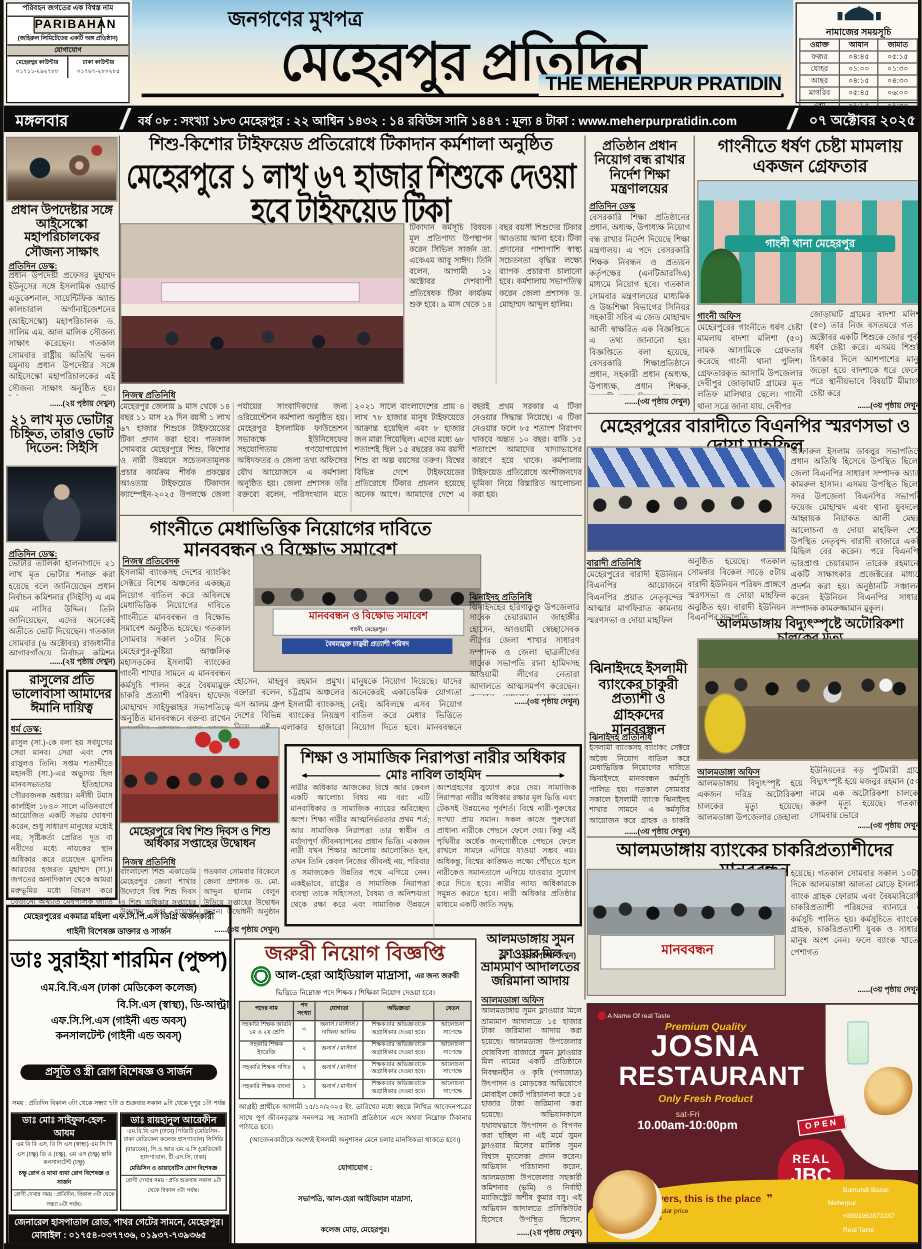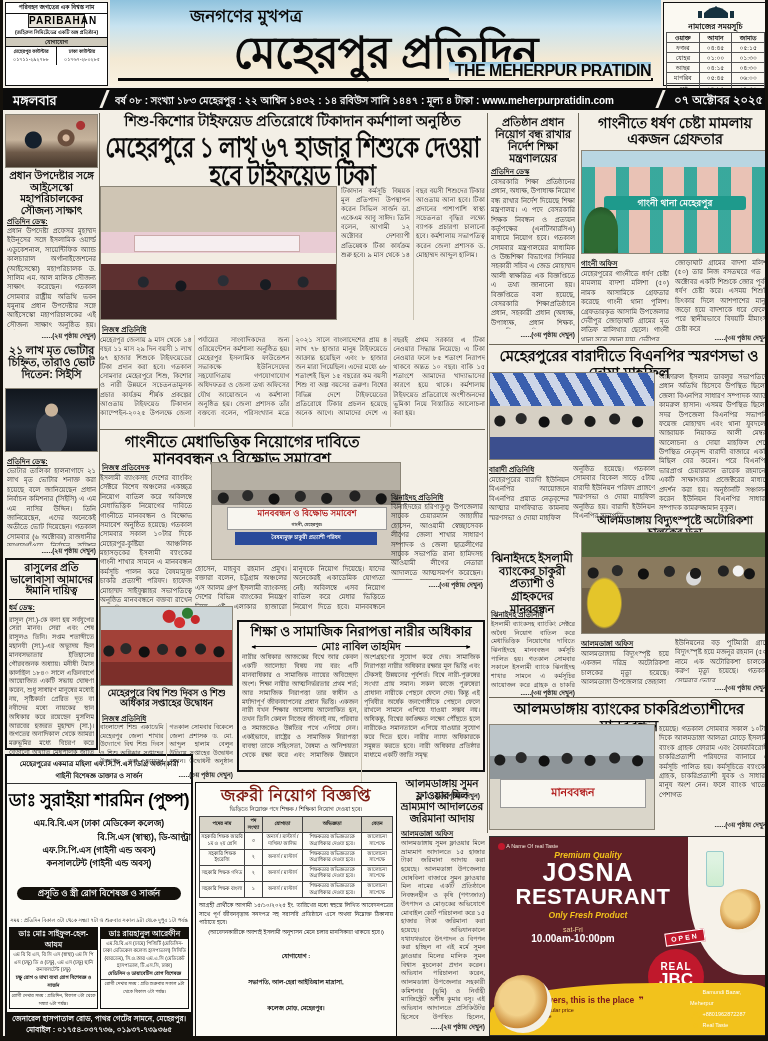--- a/index.html
+++ b/index.html
@@ -287,20 +287,25 @@
       <span style="flex:1;border-top:1.5px solid #111;position:relative;">
           <span style="position:absolute;right:-2px;top:-4px;font-size:7px;">►</span>
         </span>
     </div>
     <div class="bt c2" style="height:138px;font-size:6.4px;">নারীর অধিকার আজকের বিশ্বে আর কেবল একটি আলোচ্য বিষয় নয় বরং এটি মানবাধিকার ও সামাজিক ন্যায়ের অবিচ্ছেদ্য অংশ। শিক্ষা নারীর আত্মনির্ভরতার প্রথম শর্ত; আর সামাজিক নিরাপত্তা তার স্বাধীন ও মর্যাদাপূর্ণ জীবনযাপনের প্রধান ভিত্তি। একজন নারী যখন শিক্ষার আলোয় আলোকিত হন, তখন তিনি কেবল নিজের জীবনই নয়, পরিবার ও সমাজকেও উন্নতির পথে এগিয়ে নেন। একইভাবে, রাষ্ট্রের ও সামাজিক নিরাপত্তা ব্যবস্থা তাকে সহিংসতা, বৈষম্য ও অনিশ্চয়তা থেকে রক্ষা করে এবং সামাজিক উন্নয়নে অংশগ্রহণের সুযোগ করে দেয়। সামাজিক নিরাপত্তা নারীর অধিকার রক্ষার মূল ভিত্তি এবং টেকসই উন্নয়নের পূর্বশর্ত। বিশ্বে নারী-পুরুষের সংখ্যা প্রায় সমান। সকল কাজে পুরুষেরা প্রাধান্য নারীকে পেছনে ফেলে দেয়। কিন্তু এই পৃথিবীর অর্ধেক জনগোষ্ঠীকে পেছনে ফেলে রাখলে সামনে এগিয়ে যাওয়া সম্ভব নয়। অধিকন্তু, বিশ্বের কাঙ্ক্ষিত লক্ষ্যে পৌঁছতে হলে নারীকেও সমানতালে এগিয়ে যাওয়ার সুযোগ করে দিতে হবে। নারীর ন্যায্য অধিকারকে সমুন্নত করতে হবে। নারী অধিকার প্রতিষ্ঠার মাধ্যমে একটি জাতি সমৃদ্ধ</div>
     <div class="cont">......(২য় পৃষ্ঠায় দেখুন)</div>
   </div>
 
   <div class="abs ad-box" style="left:192px;top:782px;width:202px;height:256px;padding:3px;border-width:1.5px;">
     <div class="hl" style="font-size:16.5px;color:#7d1d14;letter-spacing:0.5px;">জরুরী নিয়োগ বিজ্ঞপ্তি</div>
+    <div style="display:flex;align-items:center;gap:3px;justify-content:center;margin-top:1px;">
+      <span style="width:13px;height:13px;border-radius:50%;border:2px solid #1b7a2f;background:radial-gradient(circle,#fff 40%,#1b7a2f 42% 60%,#fff 62%);"></span>
+      <span style="font-size:9.5px;font-weight:900;">আল-হেরা আইডিয়াল মাদ্রাসা,</span>
+      <span style="font-size:6px;font-weight:bold;">এর জন্য জরুরী</span>
+    </div>
     <div style="font-size:5.8px;text-align:center;margin-bottom:2px;">ভিত্তিতে নিম্নোক্ত পদে শিক্ষক / শিক্ষিকা নিয়োগ দেওয়া হবে।</div>
     <table class="alh-table">
       <tbody>
           <tr>
         <th>পদের নাম</th>
             <th>পদ সংখ্যা</th>
         <th>যোগ্যতা</th>
             <th>অভিজ্ঞতা</th>
         <th>বেতন</th>
       </tr>

